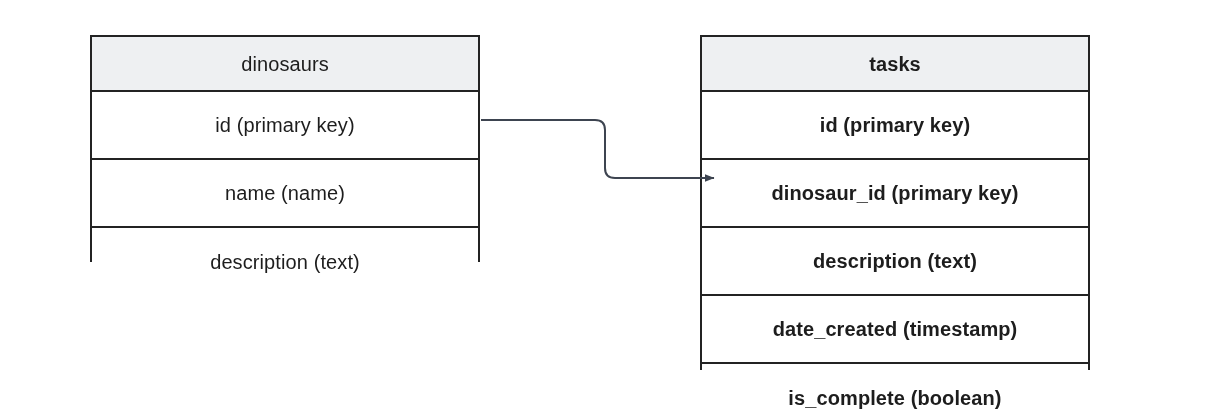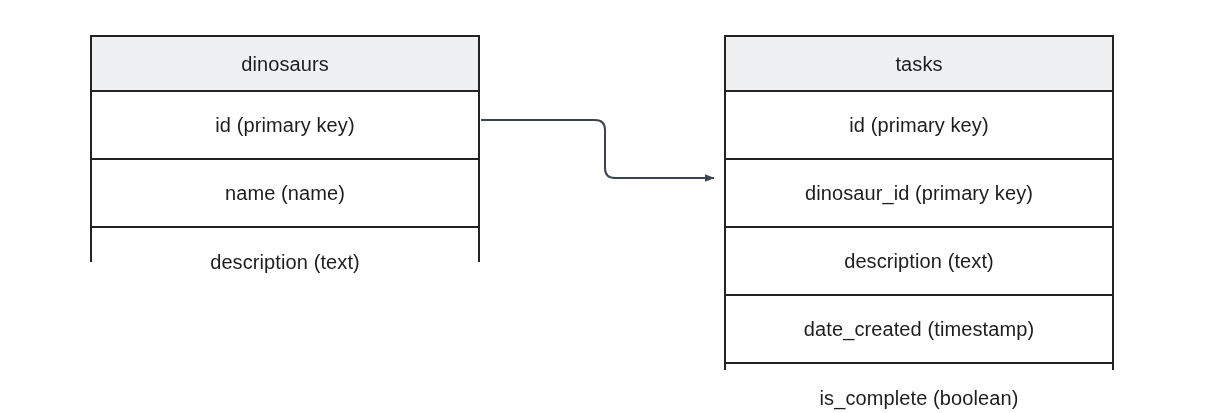--- a/index.html
+++ b/index.html
@@ -63,24 +63,25 @@
     white-space: nowrap;
   }
 
   #entity-dinosaurs {
     left: 90px;
     top: 35px;
     width: 390px;
     height: 227px;
   }
   #entity-tasks {
-    left: 724px;
+    left: 700px;
     top: 35px;
     width: 390px;
     height: 335px;
+    font-weight: bold;
   }
 
   
   #relationship-layer {
     position: absolute;
     left: 0;
     top: 0;
     width: 1226px;
     height: 413px;
     pointer-events: none;

